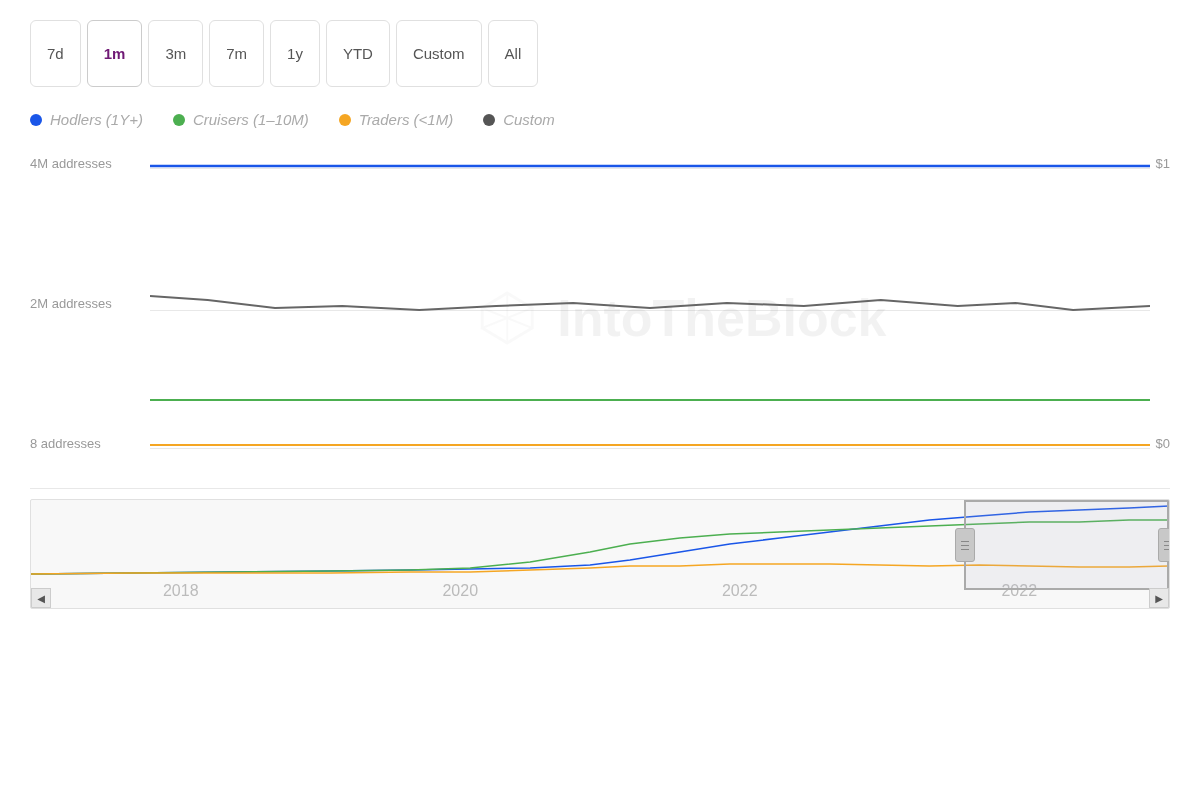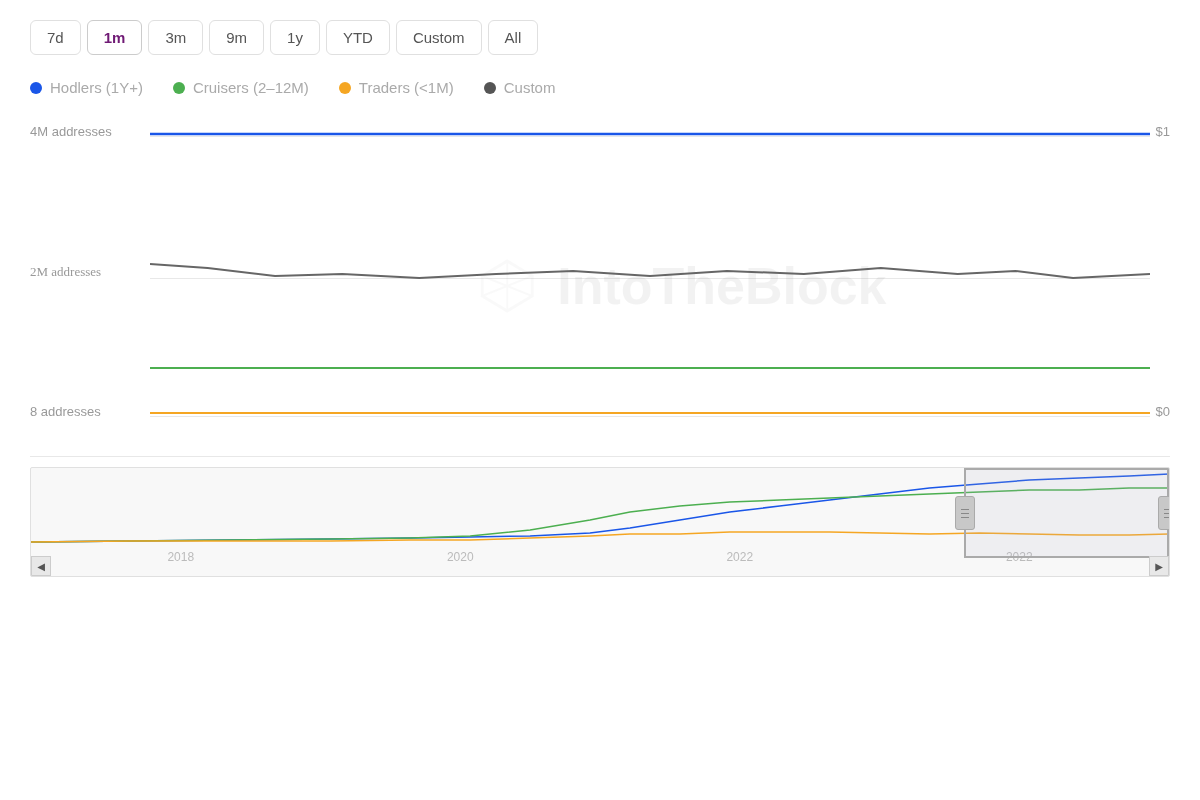--- a/index.html
+++ b/index.html
@@ -18,21 +18,21 @@
     }
 
     
     .time-buttons {
       display: flex;
       gap: 6px;
       margin-bottom: 24px;
       flex-wrap: wrap;
     }
     .time-btn {
-      padding: 8px 16px;
+      padding: 24px 16px;
       border: 1px solid #e0e0e0;
       border-radius: 6px;
       background: #fff;
       color: #555;
       font-size: 15px;
       cursor: pointer;
       font-weight: 400;
     }
     .time-btn.active {
       font-weight: 700;
@@ -40,20 +40,21 @@
       border-color: #ccc;
     }
 
     
     .legend {
       display: flex;
       gap: 30px;
       margin-bottom: 20px;
       align-items: flex-start;
       flex-wrap: wrap;
+      font-style: italic;
     }
     .legend-item {
       display: flex;
       align-items: center;
       gap: 8px;
       color: #aaa;
       font-size: 15px;
     }
     .legend-dot {
       width: 12px;
@@ -85,21 +86,21 @@
       color: #999;
     }
     .y-label-right {
       position: absolute;
       right: 0;
       font-size: 13px;
       color: #999;
     }
 
     .y-label-4m { top: 8px; }
-    .y-label-2m { top: 148px; font-family: Liberation Serif, serif; }
+    .y-label-2m { top: 148px; }
     .y-label-0  { top: 288px; }
     .y-label-1  { top: 8px; }
     .y-label-0r { top: 288px; }
 
     
     .h-line {
       position: absolute;
       left: 120px;
       right: 20px;
       height: 1px;
@@ -163,21 +164,21 @@
     }
     .mini-chart-svg {
       width: 100%;
       height: 80px;
       display: block;
     }
     .mini-x-axis {
       display: flex;
       justify-content: space-around;
       padding: 2px 10px 0 10px;
-      font-size: 12px;
+      font-size: 16px;
       color: #bbb;
     }
 
     
     .range-selector {
       position: absolute;
       top: 0;
       right: 0;
       width: 18%;
       height: 90px;
@@ -228,35 +229,35 @@
   </style>
 </head>
 <body>
 
 <div class="container">
 
   <div class="time-buttons">
     <button class="time-btn">7d</button>
     <button class="time-btn active">1m</button>
     <button class="time-btn">3m</button>
-    <button class="time-btn">9m</button>
+    <button class="time-btn">7m</button>
     <button class="time-btn">1y</button>
     <button class="time-btn">YTD</button>
     <button class="time-btn">Custom</button>
     <button class="time-btn">All</button>
   </div>
 
   <div class="legend">
     <div class="legend-item">
       <div class="legend-dot" style="background:#1a56e8;"></div>
       <span>Hodlers (1Y+)</span>
     </div>
     <div class="legend-item">
       <div class="legend-dot" style="background:#4caf50;"></div>
-      <span>Cruisers (2–12M)</span>
+      <span>Cruisers (1–10M)</span>
     </div>
     <div class="legend-item">
       <div class="legend-dot" style="background:#f5a623;"></div>
       <span>Traders (&lt;1M)</span>
     </div>
     <div class="legend-item">
       <div class="legend-dot" style="background:#555;"></div>
       <span>Custom</span>
     </div>
   </div>

